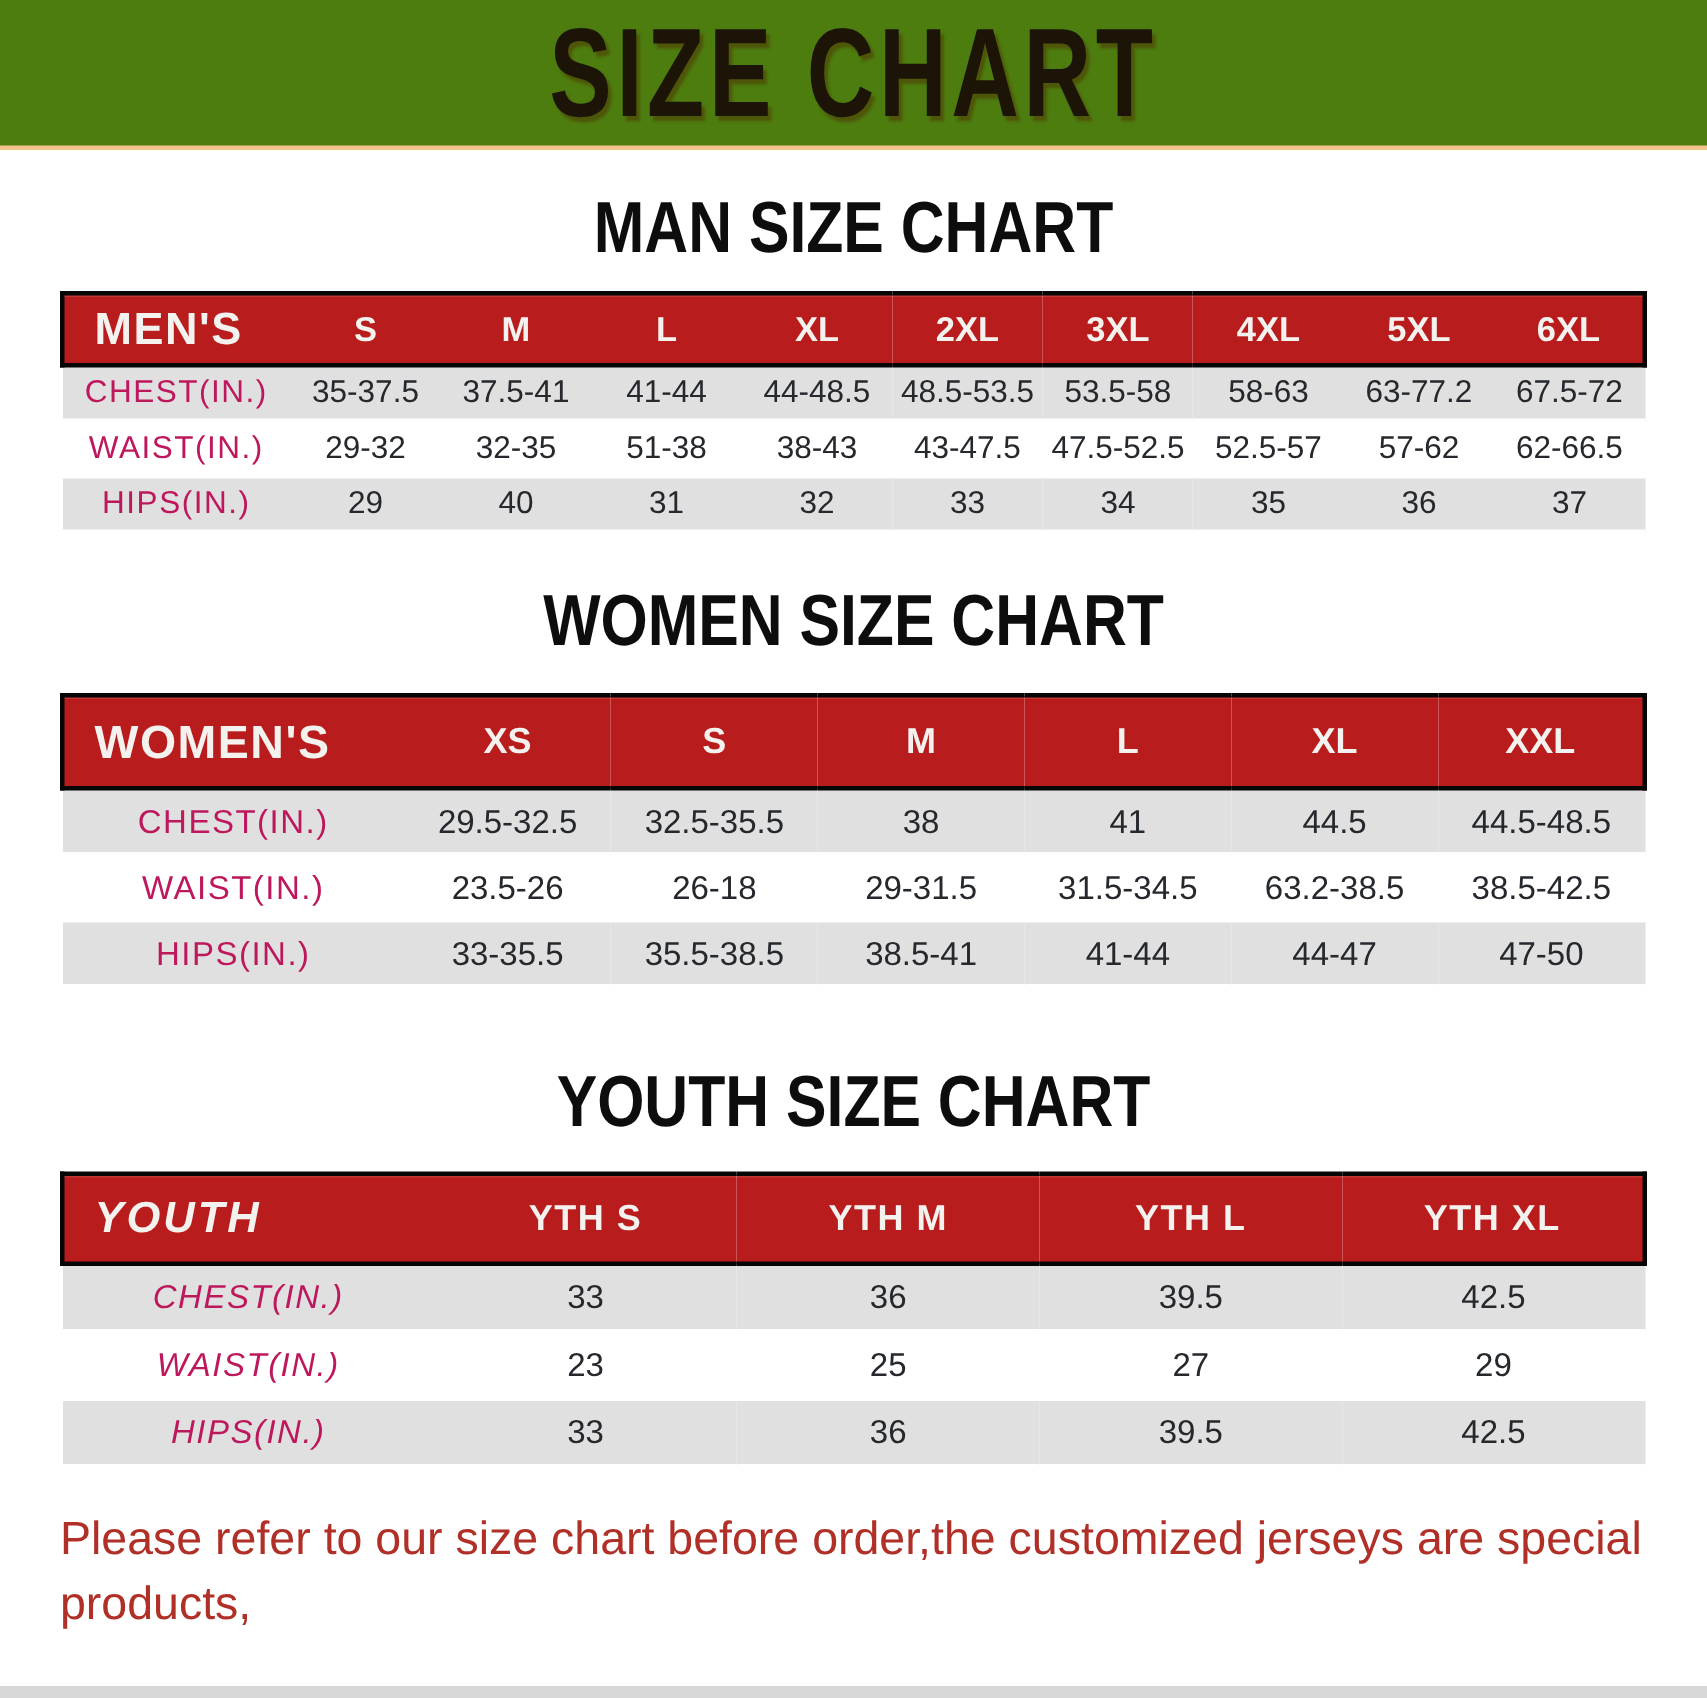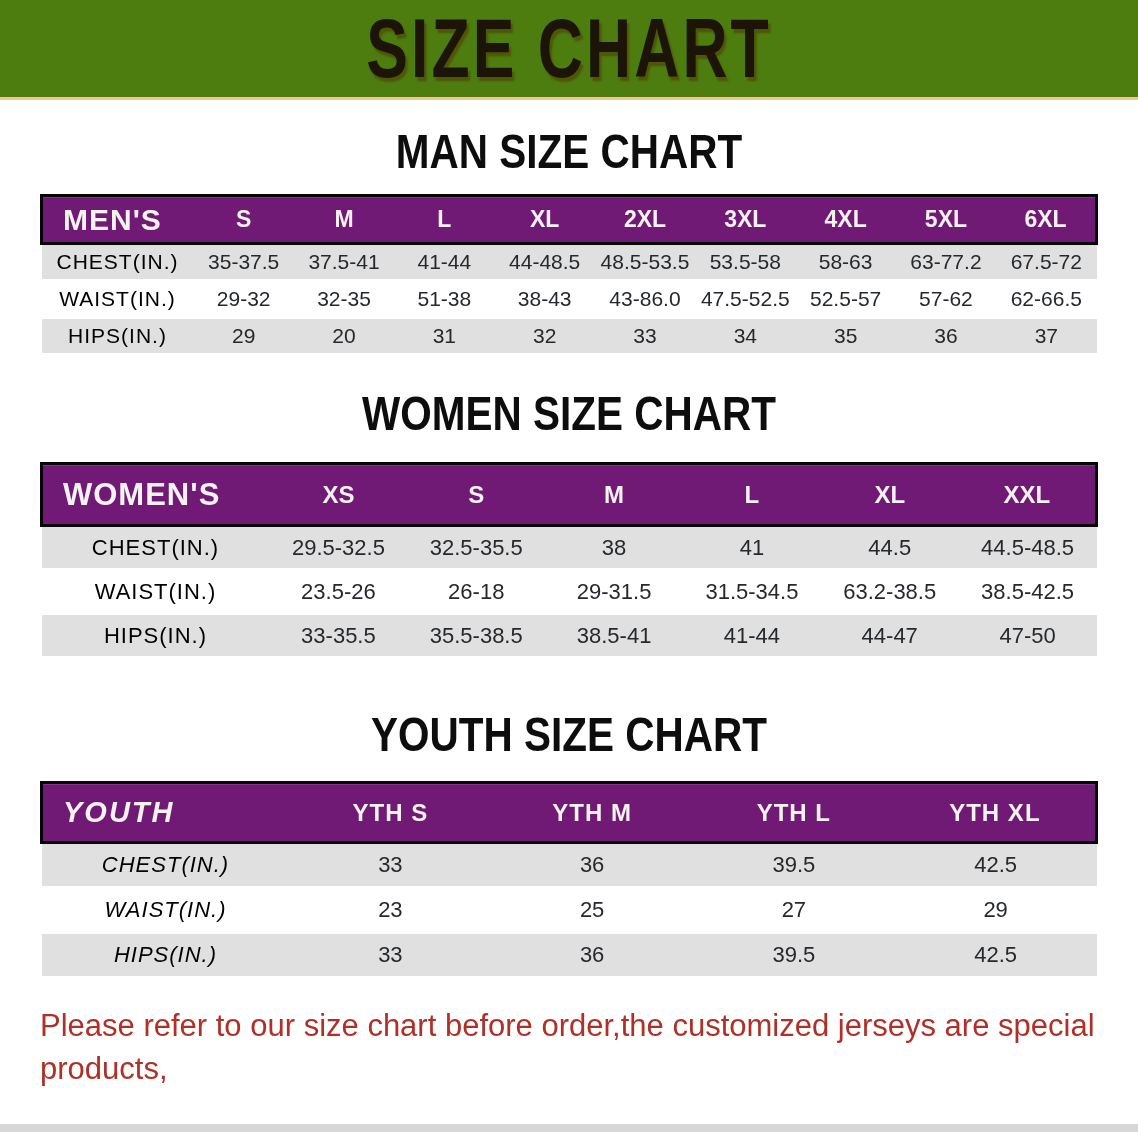--- a/index.html
+++ b/index.html
@@ -49,21 +49,21 @@
   .sec-youth .section-title { margin: 52px 0 24px; }
 
   
   .size-table {
     width: 1058px;
     margin: 0 40px;
     border-collapse: collapse;
     table-layout: fixed;
   }
   .size-table thead tr {
-    background: #701a75;
+    background: #b91c1c;
     border: 3px solid #060606;
     box-shadow: inset 0 2px 0 rgba(255,255,255,0.12);
   }
   .size-table th {
     color: #f4f2ee;
     text-align: center;
     font-weight: 600;
     padding: 0;
   }
   .size-table th.label-col {
@@ -73,21 +73,21 @@
     letter-spacing: 1px;
   }
   .size-table tbody tr { border-bottom: 3px solid #ffffff; background: #ffffff; }
   .size-table tbody tr:nth-child(odd) { background: #e0e0e0; }
   .size-table td {
     text-align: center;
     color: #25282c;
     padding: 0;
   }
   .size-table td.label-col {
-    color: #000000;
+    color: #be185d;
     font-weight: 500;
     letter-spacing: 1px;
     margin-left: 48px;
   }
 
   
   .sec-men .size-table .label-col { width: 152px; }
   .sec-men thead tr  { height: 48px; }
   .sec-men tbody tr  { height: 37px; }
   .sec-men th  { font-size: 23px; }
@@ -163,30 +163,30 @@
           <td>58-63</td>
           <td>63-77.2</td>
           <td>67.5-72</td>
         </tr>
         <tr>
           <td class="label-col">WAIST(IN.)</td>
           <td>29-32</td>
           <td>32-35</td>
           <td>51-38</td>
           <td>38-43</td>
-          <td>43-86.0</td>
+          <td>43-47.5</td>
           <td>47.5-52.5</td>
           <td>52.5-57</td>
           <td>57-62</td>
           <td>62-66.5</td>
         </tr>
         <tr>
           <td class="label-col">HIPS(IN.)</td>
           <td>29</td>
-          <td>20</td>
+          <td>40</td>
           <td>31</td>
           <td>32</td>
           <td>33</td>
           <td>34</td>
           <td>35</td>
           <td>36</td>
           <td>37</td>
         </tr>
       </tbody>
     </table>

